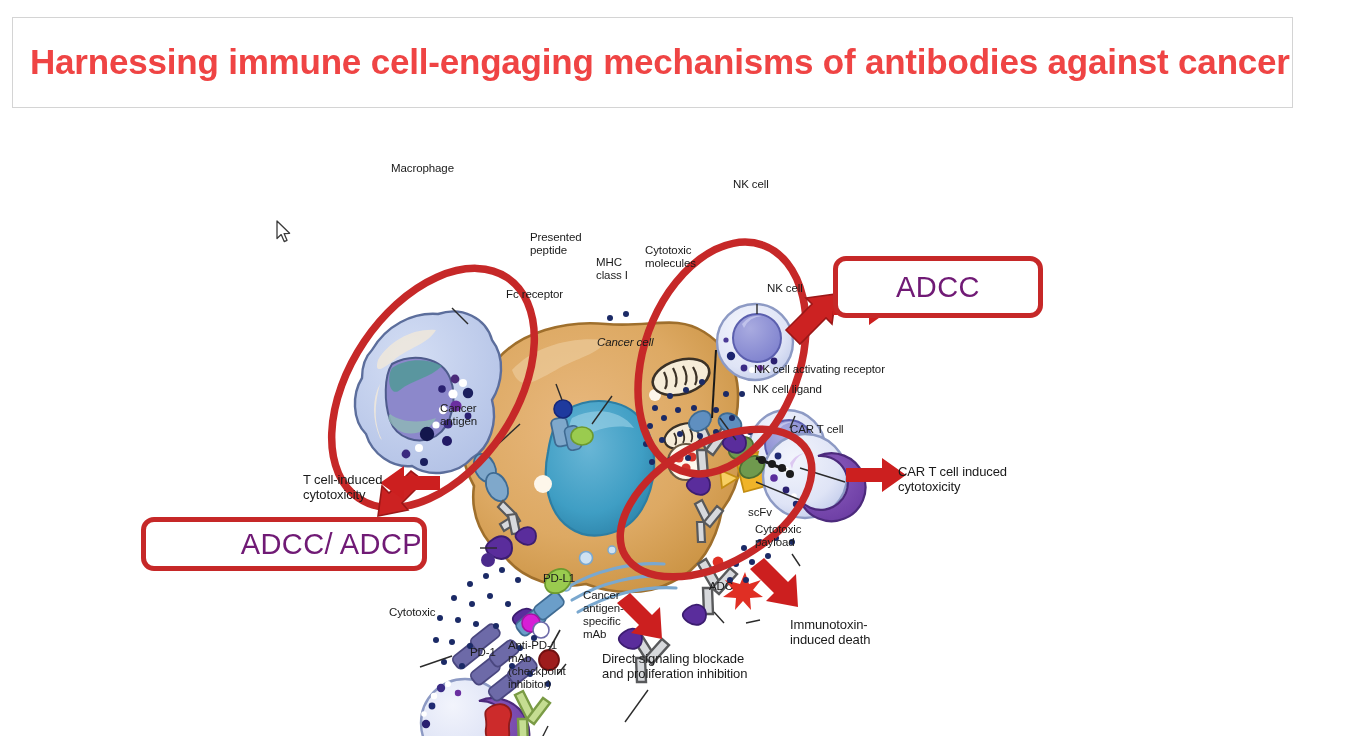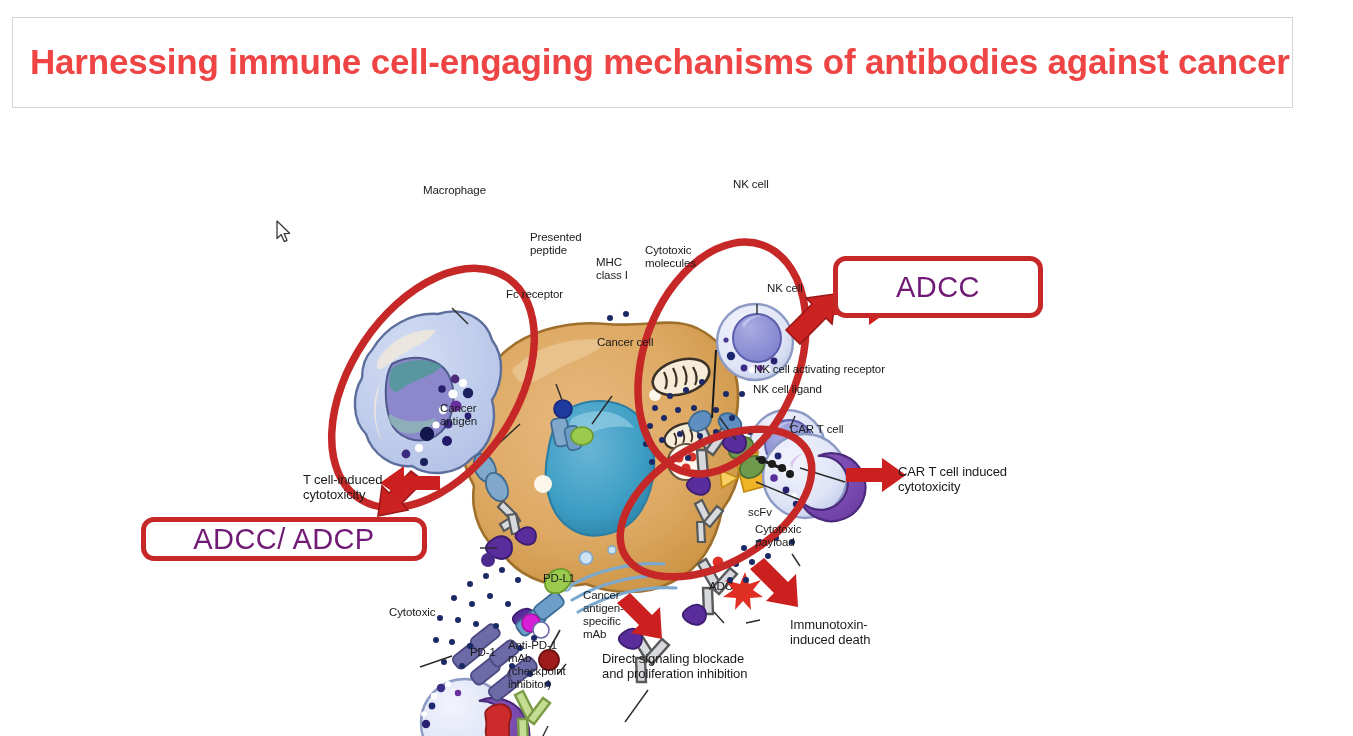--- a/index.html
+++ b/index.html
@@ -95,21 +95,22 @@
   #callout-adcc {
     left: 833px;
     top: 138px;
     width: 210px;
     height: 62px;
   }
   #callout-adcc-adcp {
     left: 141px;
     top: 399px;
     width: 286px;
-    height: 44px;
+    height: 54px;
+    justify-content: flex-end;
   }
 
   
   #cursor {
     position: absolute;
     left: 276px;
     top: 220px;
     width: 16px;
     height: 24px;
   }
@@ -553,42 +554,42 @@
         <path d="M440,358 l-36,0 l0,-10 l-24,17 l24,17 l0,-10 l36,0 z"></path>
       </g>
       <g fill="#cc1f1f">
         <path d="M630,475 l22,22 l8,-8 l2,32 l-31,-6 l8,-8 l-22,-22 z"></path>
       </g>
       <g fill="#cc1f1f">
         <path d="M764,440 l24,24 l8,-8 l2,33 l-32,-6 l8,-8 l-24,-24 z"></path>
       </g>
     </svg>
 
-    <div class="lbl sm" style="left:391px; top:66px;margin-left:32px;">Macrophage</div>
+    <div class="lbl sm" style="left:391px; top:44px;">Macrophage</div>
 
     <div class="lbl sm c" style="left:530px; top:113px; width:62px;">Presented
 peptide</div>
 
     <div class="lbl sm c" style="left:596px; top:138px; width:46px;">MHC
 class I</div>
 
     <div class="lbl sm" style="left:490px; top:170px;padding-left:16px;">Fc receptor</div>
 
     <div class="lbl sm" style="left:733px; top:60px;">NK cell</div>
 
     <div class="lbl sm" style="left:767px; top:164px;">NK cell</div>
 
     <div class="lbl sm c" style="left:645px; top:126px; width:62px;">Cytotoxic
 molecules</div>
 
     <div class="lbl sm" style="left:754px; top:245px;">NK cell activating receptor</div>
 
     <div class="lbl sm" style="left:753px; top:265px;">NK cell ligand</div>
 
-    <div class="lbl sm" style="left:597px; top:218px;">Cancer cell</div>
+    <div class="lbl sm" style="left:597px; top:218px;font-style:italic;">Cancer cell</div>
 
     <div class="lbl sm" style="left:440px; top:284px;">Cancer
 antigen</div>
 
     <div class="lbl sm" style="left:790px; top:305px;">CAR T cell</div>
 
     <div class="lbl sm" style="left:748px; top:388px;">scFv</div>
 
     <div class="lbl sm c" style="left:755px; top:405px; width:56px;">Cytotoxic
 payload</div>

